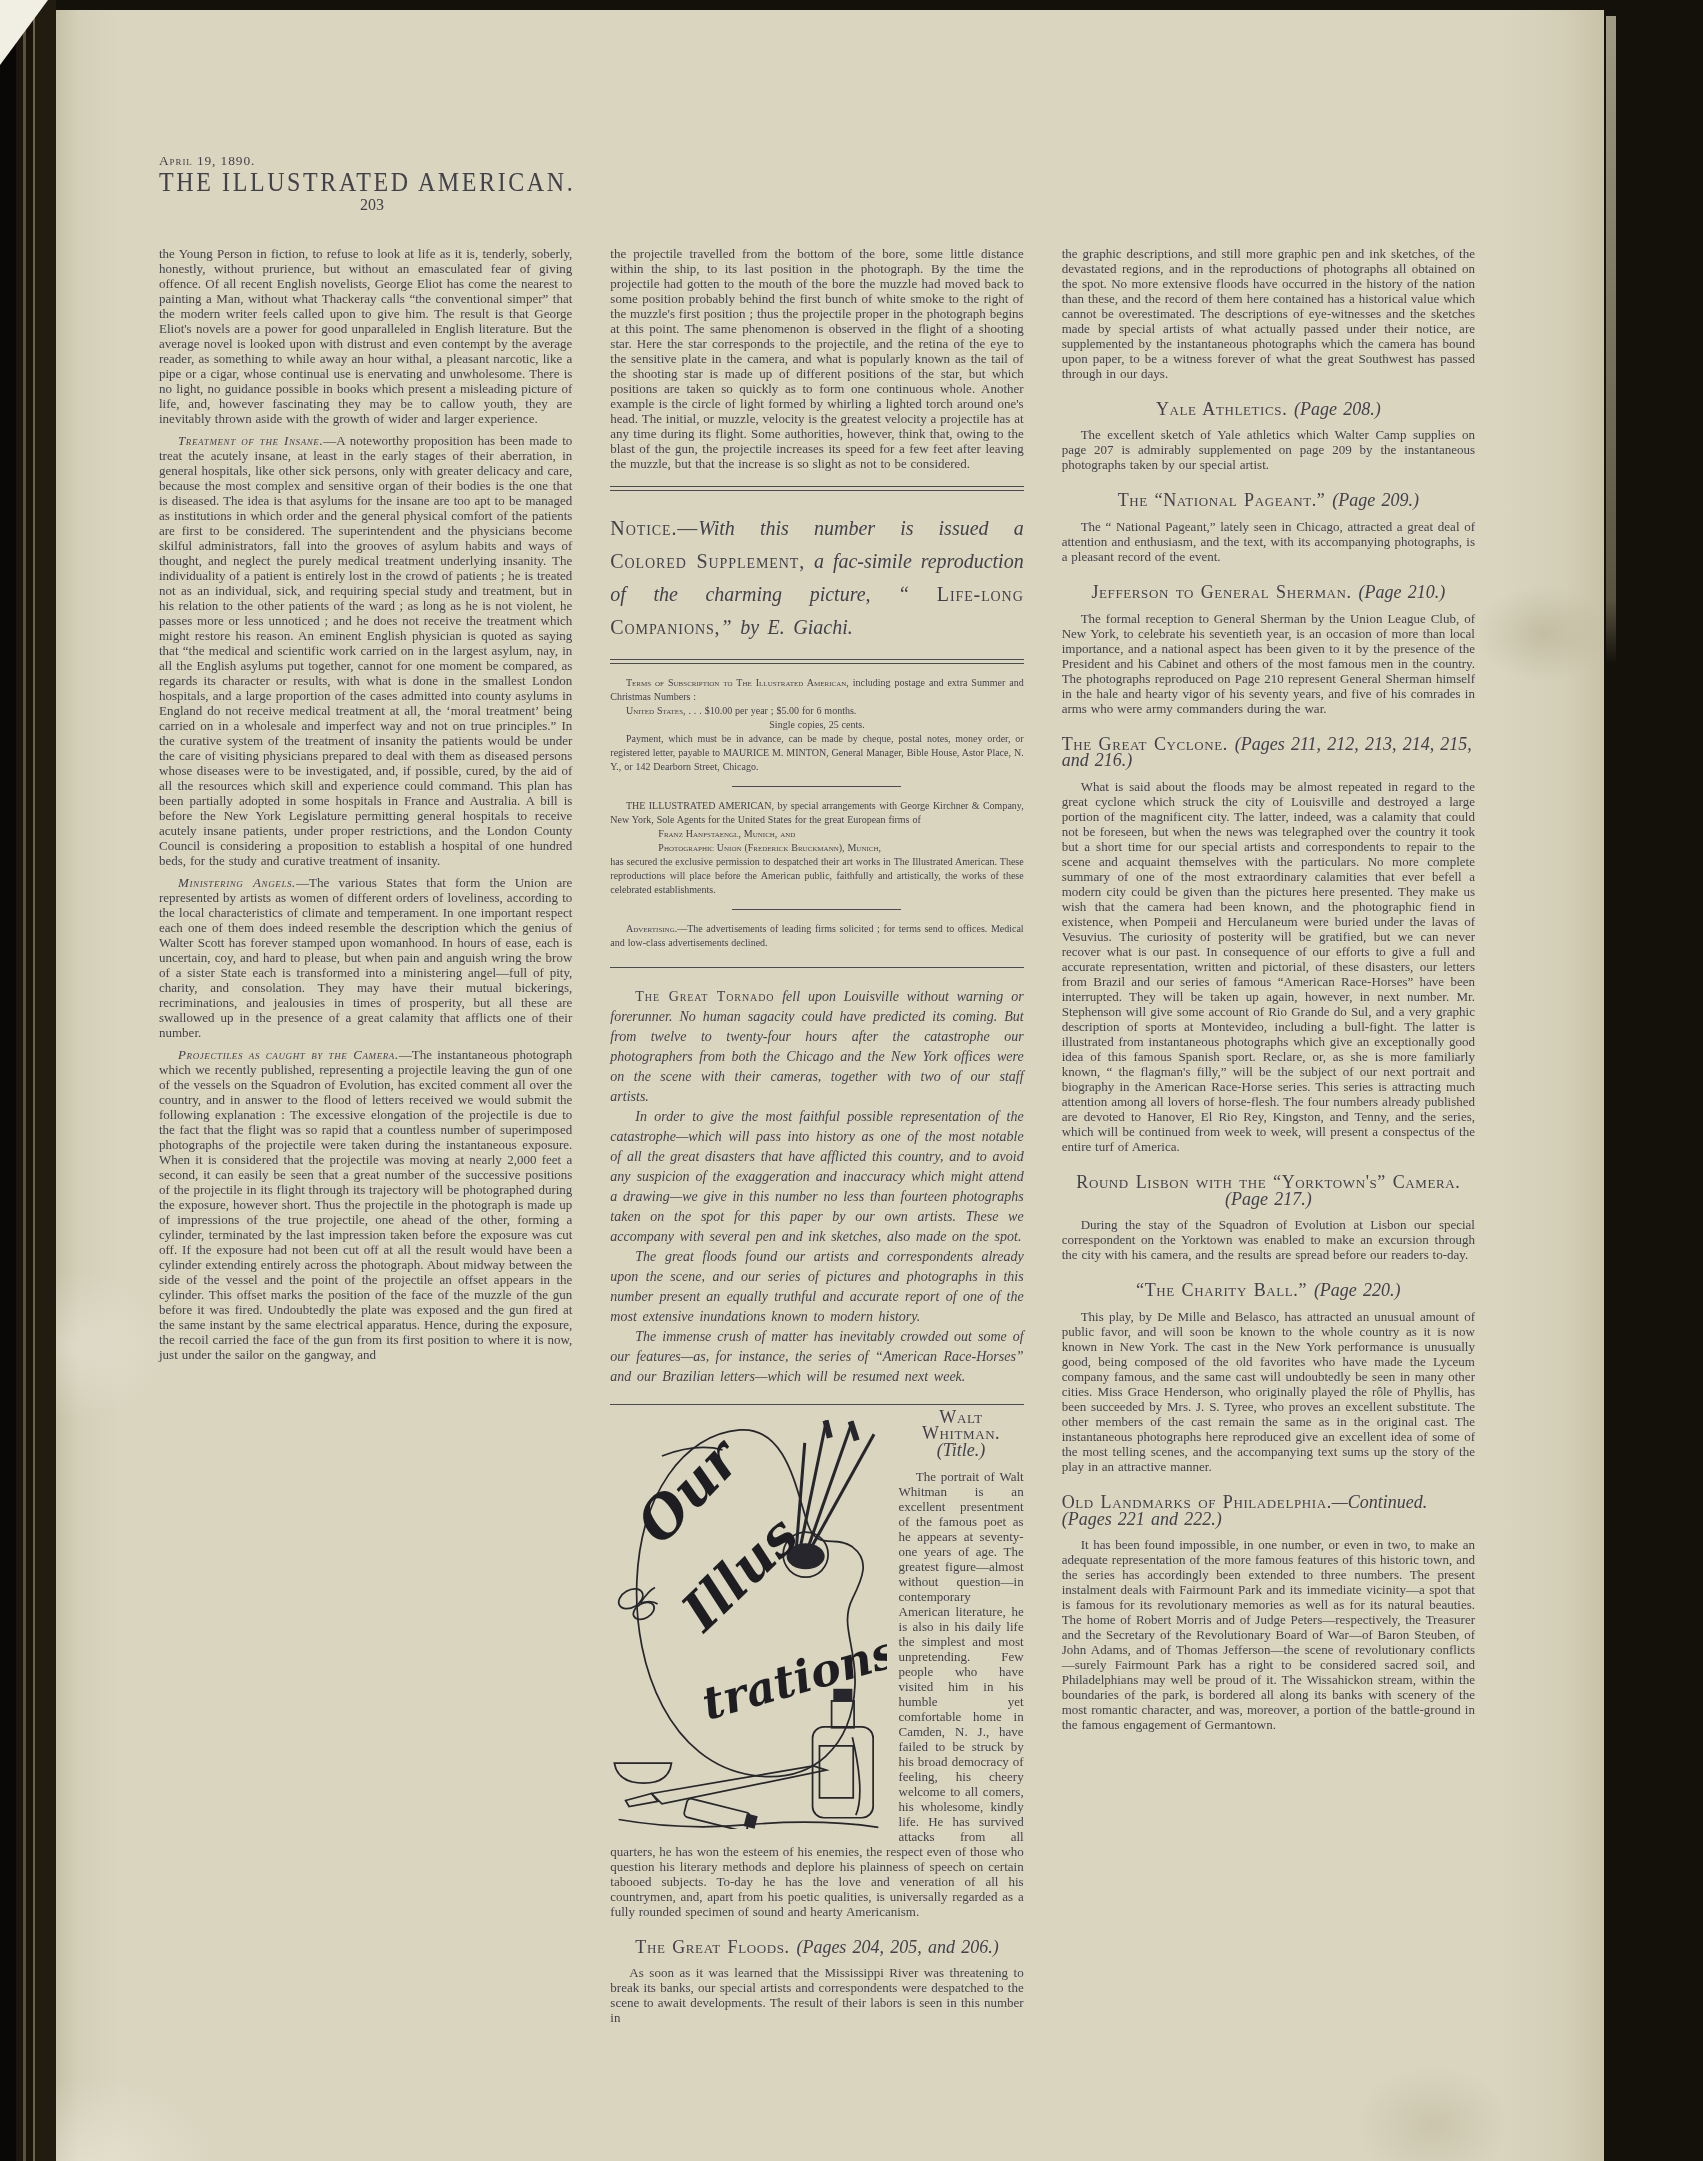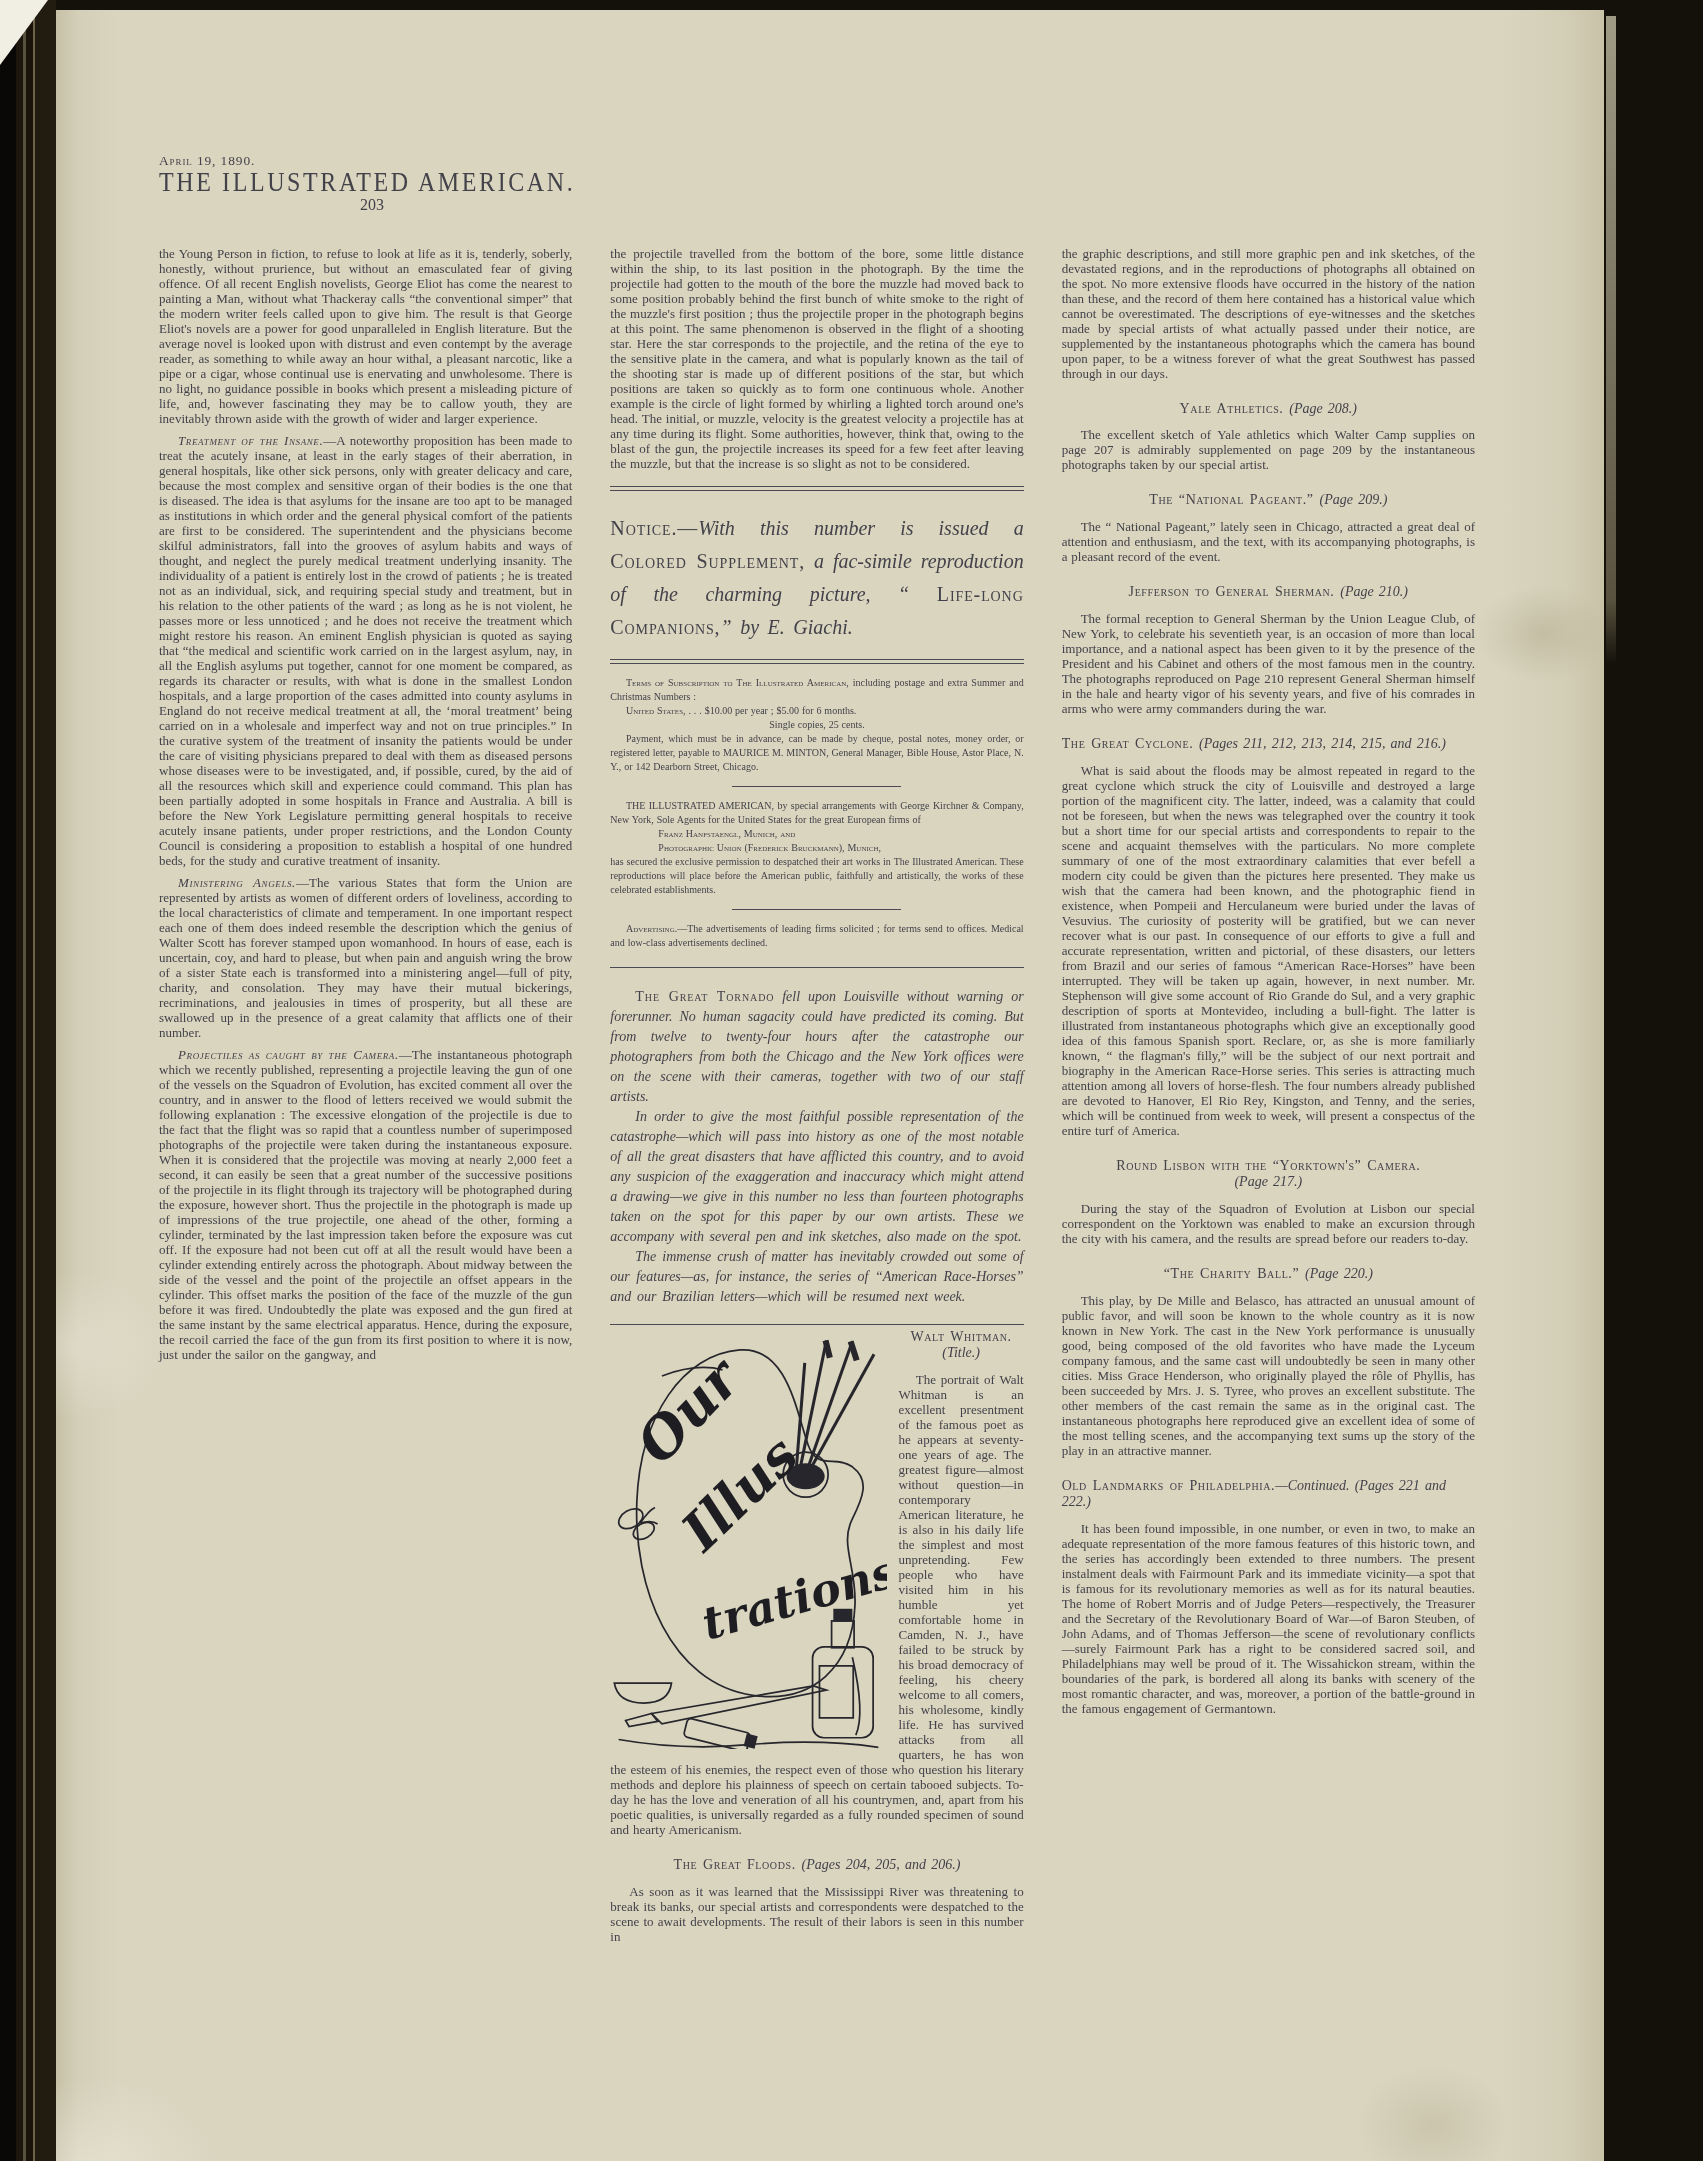--- a/index.html
+++ b/index.html
@@ -38,21 +38,21 @@
   .m-title-wrap{flex:1;text-align:center;}
   .m-title{display:inline-block;font-size:24px;letter-spacing:2.6px;transform:scaleY(1.12);font-weight:400;}
   .m-page{width:225px;text-align:right;font-size:16px;}
   
   .cols{display:flex;gap:38px;margin-top:32px;}
   .col{width:418px;text-align:justify;font-size:13px;line-height:15px;word-spacing:0.6px;}
   p{margin:0;text-indent:19px;}
   p.noindent{text-indent:0;}
   .item{margin-top:7px;}
   .lead{font-variant:small-caps;letter-spacing:0.6px;font-style:italic;}
-  .heading{text-align:center;font-variant:small-caps;font-size:14px;letter-spacing:0.6px;word-spacing:1.7px;margin:20px 0 10.4px;text-indent:0;line-height:16.4px;font-family:Liberation Serif, serif;}
+  .heading{text-align:center;font-variant:small-caps;font-size:18px;letter-spacing:0.6px;word-spacing:1.7px;margin:20px 0 10.4px;text-indent:0;line-height:16.4px;font-family:Liberation Serif, serif;}
   .heading .pg{font-variant:normal;font-style:italic;letter-spacing:0;}
   
   .rule-double{height:2.6px;border-top:1.3px solid #4b4a52;border-bottom:0.9px solid #4b4a52;margin:15.6px 0 0;}
   .rule-single{border-top:0.9px solid #4b4a52;margin:17.3px 0 0;}
   .rule-short{width:169px;border-top:0.9px solid #4b4a52;margin:12px auto;}
   
   .notice{font-size:20px;line-height:33px;font-style:italic;text-indent:30px;word-spacing:3.5px;margin-top:21px;}
   .notice .sc{font-style:normal;font-variant:small-caps;letter-spacing:0.9px;}
   
   .terms{font-size:10px;line-height:14px;margin-top:12px;word-spacing:0.4px;}
@@ -120,20 +120,21 @@
           <p class="hang">has secured the exclusive permission to despatched their art works in The Illustrated American.  These reproductions will place before the American public, faithfully and artistically, the works of these celebrated establishments.</p>
           <div class="rule-short"></div>
           <p><span class="sc">Advertising.</span><span>—The advertisements of leading firms solicited ; for terms send to offices.   Medical and low-class advertisements declined.</span></p>
         </div>
 
         <div class="rule-single"></div>
 
         <div class="tornado">
           <p><span class="lead">The Great Tornado</span><span> fell upon Louisville without warning or forerunner.  No human sagacity could have predicted its coming.  But from twelve to twenty-four hours after the catastrophe our photographers from both the Chicago and the New York offices were on the scene with their cameras, together with two of our staff artists.</span></p>
           <p>In order to give the most faithful possible representation of the catastrophe—which will pass into history as one of the most notable of all the great disasters that have afflicted this country, and to avoid any suspicion of the exaggeration and inaccuracy which might attend a drawing—we give in this number no less than fourteen photographs taken on the spot for this paper by our own artists.  These we accompany with several pen and ink sketches, also made on the spot.</p>
+          <p>The great floods found our artists and correspondents already upon the scene, and our series of pictures and photographs in this number present an equally truthful and accurate report of one of the most extensive inundations known to modern history.</p>
           <p>The immense crush of matter has inevitably crowded out some of our features—as, for instance, the series of “American Race-Horses” and our Brazilian letters—which will be resumed next week.</p>
         </div>
 
         <div class="rule-single"></div>
 
         <div class="whitman">
           <div class="art">
             <svg viewBox="0 0 640 952" width="277" height="412" style="font-size:30px">
 
               <g>

